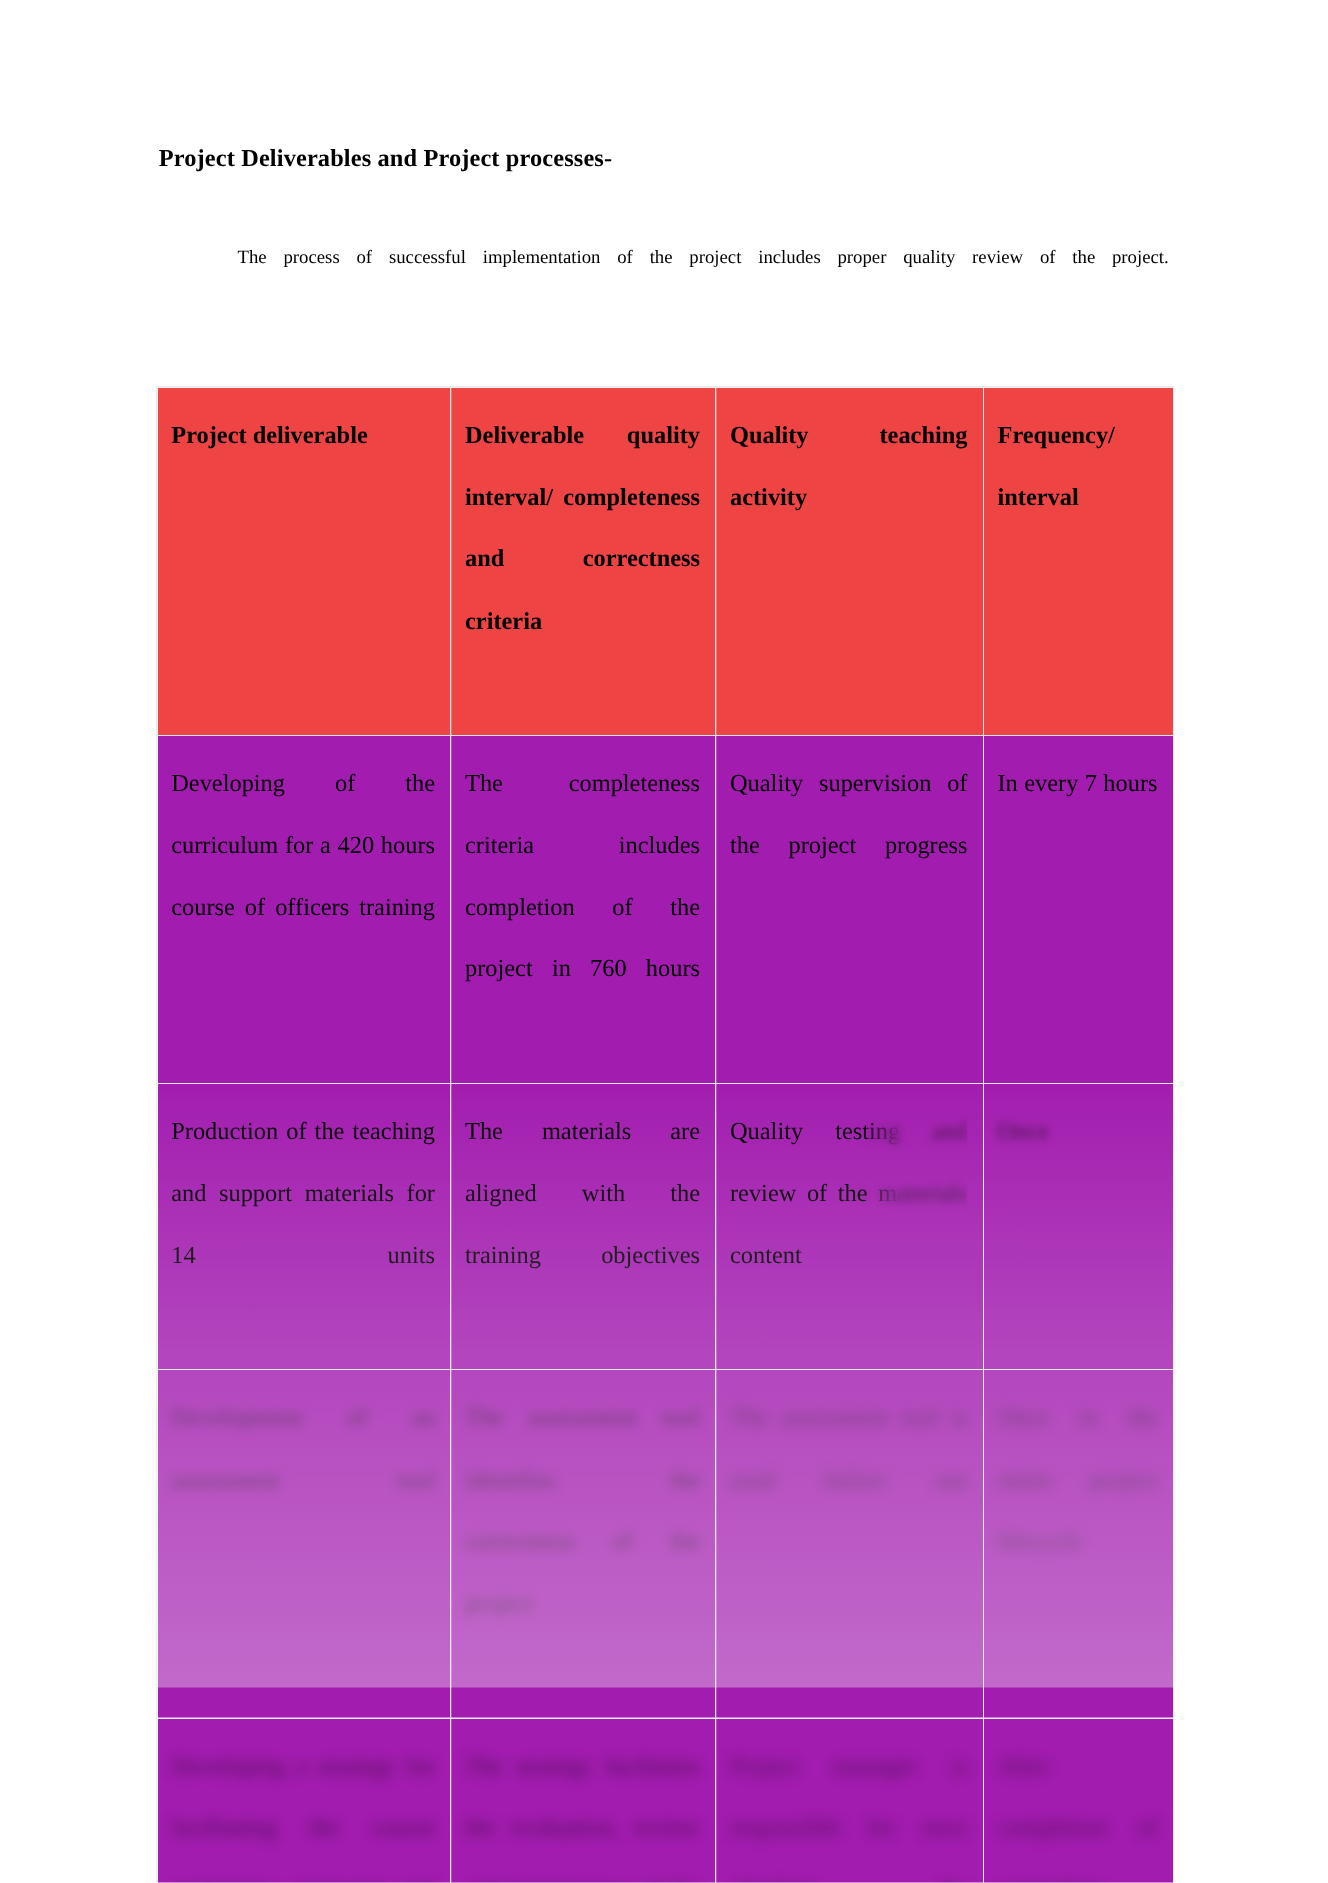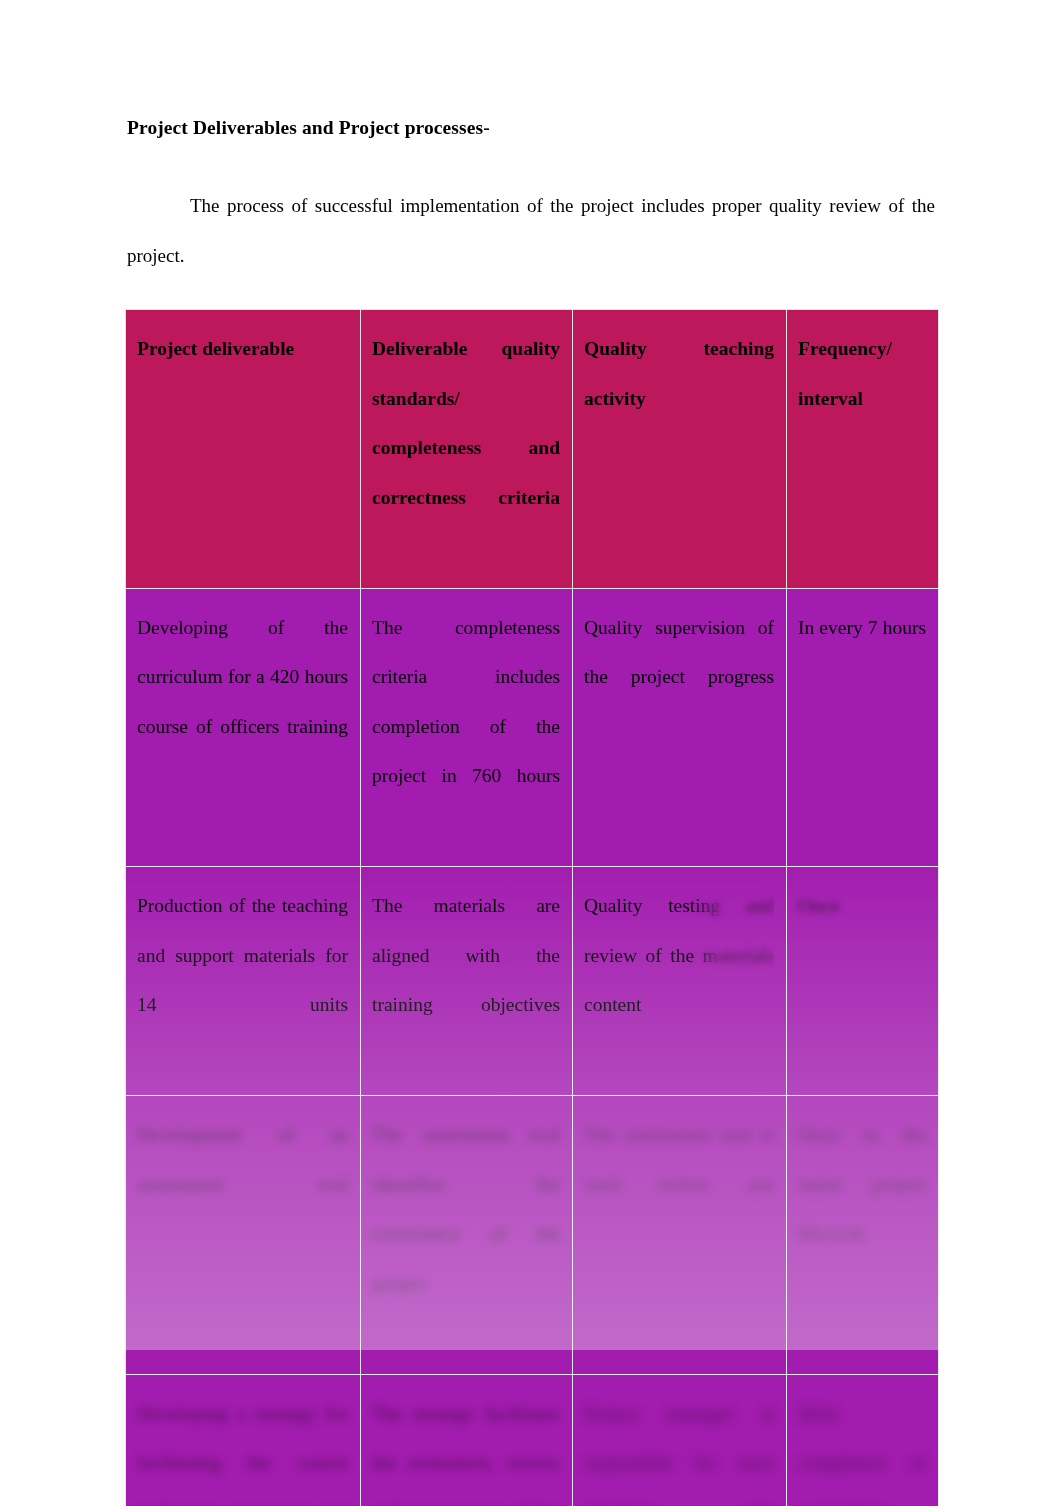--- a/index.html
+++ b/index.html
@@ -35,21 +35,21 @@
 
   .doc-heading {
     font-size: 19.5px;
     font-weight: bold;
     line-height: 1.0;
     margin: 0 0 0 0;
     letter-spacing: 0.1px;
   }
 
   .doc-para {
-    font-size: 19px;
+    font-size: 15px;
     line-height: 50px;
     text-align: justify;
     text-justify: inter-word;
     margin: 43px 0 0 0;
     text-indent: 63px;
     width: 808px;
   }
   .doc-para::after {
     content: "";
     display: inline-block;
@@ -77,21 +77,21 @@
     font-size: 19.5px;
     line-height: 49.5px;
     text-align: justify;
     text-justify: inter-word;
     word-spacing: 0;
     position: relative;
     background: #a21caf;
   }
 
   table.qtable tr.header-row td {
-    background: #be185d;
+    background: #ef4444;
     font-weight: bold;
     border-color: #e1e4e6;
   }
 
   
   col.c1 { width: 235px; }
   col.c2 { width: 212px; }
   col.c3 { width: 214px; }
   col.c4 { width: 152px; }
 
@@ -166,21 +166,21 @@
           <col class="c3">
           <col class="c4">
       </colgroup>
       <tbody>
 
         <tr class="header-row">
           <td class="hdr-mid">
             <span class="hdr-block">Project deliverable</span>
           </td>
           <td class="hdr-top">
-            <span class="hdr-block cell-inner just">Deliverable quality standards/ completeness and correctness criteria</span>
+            <span class="hdr-block cell-inner just">Deliverable quality interval/ completeness and correctness criteria</span>
           </td>
           <td class="hdr-mid">
             <span class="hdr-block cell-inner just">Quality teaching activity</span>
           </td>
           <td class="hdr-mid">
             <span class="hdr-block">Frequency/ interval</span>
           </td>
         </tr>
 
         <tr>

